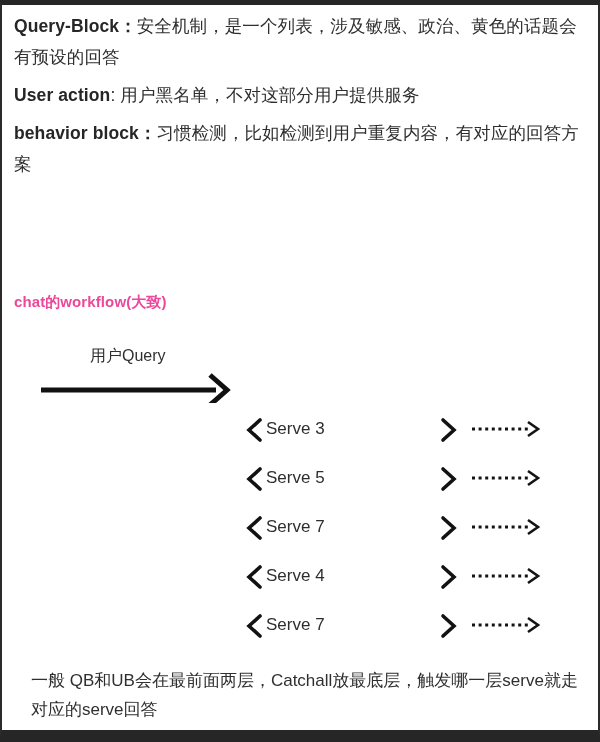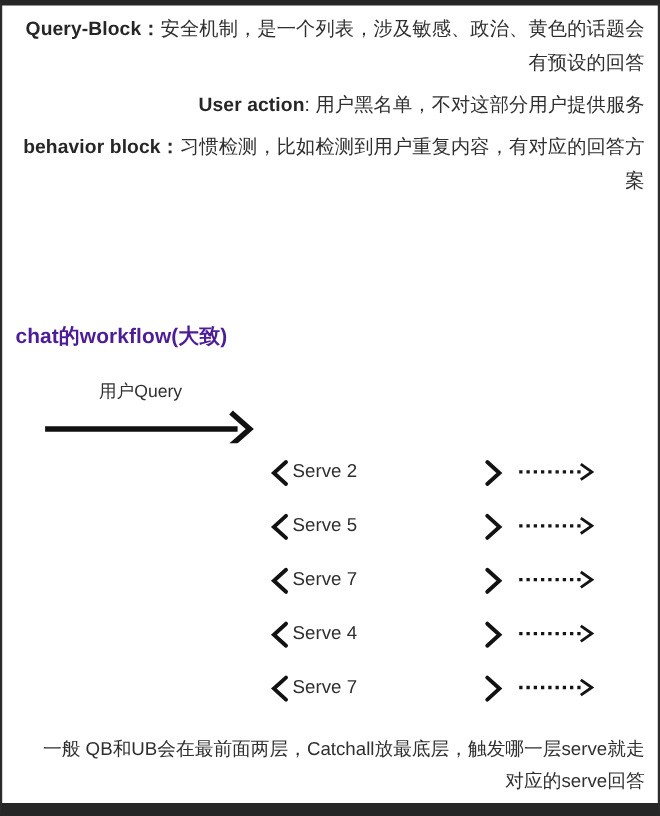--- a/index.html
+++ b/index.html
@@ -19,21 +19,20 @@
     border-left: 2px solid #2b2b2b;
     border-right: 2px solid #2b2b2b;
     border-top: 5px solid #262626;
     border-bottom: 12px solid #262626;
     overflow: hidden;
   }
   #content {
     position: relative;
     width: 100%;
     height: 100%;
-    text-align: right;
   }
 
   
   .para-block {
     position: absolute;
     left: 12px;
     right: 12px;
     top: 6px;
   }
   .para {
@@ -49,23 +48,23 @@
   }
   .para .rest {
     font-weight: normal;
   }
 
   
   .section-title {
     position: absolute;
     left: 12px;
     top: 288px;
-    font-size: 19px;
+    font-size: 15px;
     font-weight: bold;
-    color: #4c1d95;
+    color: #ec4899;
     letter-spacing: 0.1px;
   }
 
   
   .query-label {
     position: absolute;
     left: 88px;
     top: 341px;
     font-size: 16px;
     color: #303030;
@@ -163,21 +162,21 @@
     </div>
 
     <div class="serve-rows">
 
       <div class="serve-row">
         <span class="serve-chevron-left">
           <svg width="20" height="26" viewBox="0 0 20 26">
             <polyline points="15,3 4,13 15,23" fill="none" stroke="#121212" stroke-width="3.6" stroke-linecap="round" stroke-linejoin="miter"></polyline>
           </svg>
         </span>
-        <span class="serve-label">Serve 2</span>
+        <span class="serve-label">Serve 3</span>
         <span class="serve-chevron-right">
           <svg width="20" height="26" viewBox="0 0 20 26">
             <polyline points="5,3 16,13 5,23" fill="none" stroke="#121212" stroke-width="3.6" stroke-linecap="round" stroke-linejoin="miter"></polyline>
           </svg>
         </span>
         <span class="serve-dotted">
           <svg width="80" height="20" viewBox="0 0 80 20">
             <line x1="2" y1="10" x2="60" y2="10" stroke="#141414" stroke-width="3" stroke-linecap="butt" stroke-dasharray="3 3.6"></line>
             <polyline points="58,3 68,10 58,17" fill="none" stroke="#141414" stroke-width="2.6" stroke-linejoin="miter" stroke-linecap="butt"></polyline>
           </svg>

